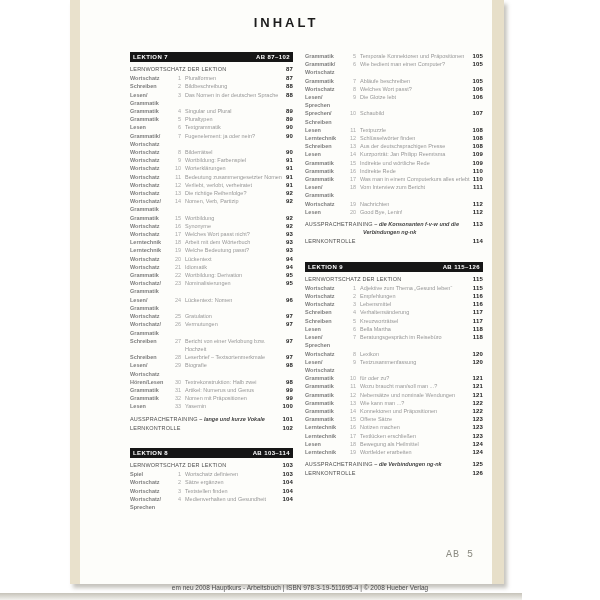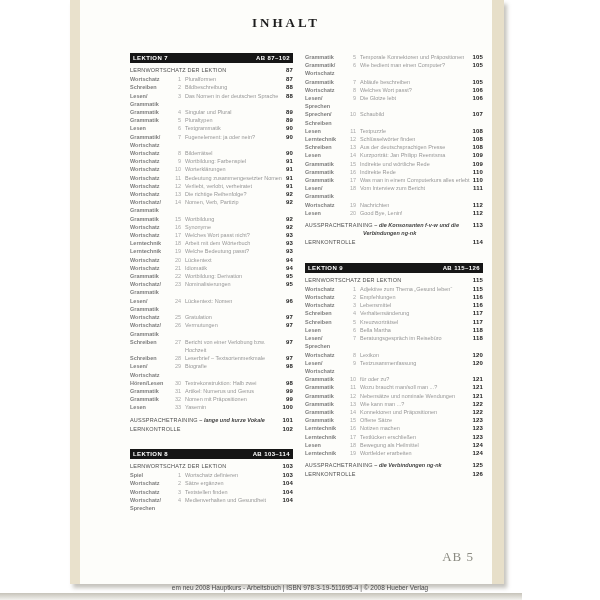--- a/index.html
+++ b/index.html
@@ -12,21 +12,21 @@
   .canvas{position:absolute;inset:0}
   .page{
     position:absolute;left:70px;top:0;width:412px;height:584px;
     background:#fdfdfa;
     border-left:10px solid #e9e1cc;
     border-right:12px solid #e7dfc9;
     box-shadow:3px 4px 4px rgba(110,105,90,.4);
   }
   .title{
     margin:15px 0 0;text-align:center;
-    font-size:13px;font-weight:bold;letter-spacing:3px;color:#1c1c1c;font-family:Liberation Serif, serif;
+    font-size:13px;font-weight:bold;letter-spacing:3px;color:#1c1c1c;
   }
   .cols{display:flex;margin:22px 0 0 50px}
   .col{display:block}
   .col-left{width:163px;margin-right:12px}
   .col-right{width:178px}
   .sec-bar{
     display:flex;justify-content:space-between;align-items:center;
     background:#161616;color:#ffffff;
     font-size:6px;font-weight:bold;letter-spacing:.4px;
     padding:2px 3px;margin-bottom:3px;
@@ -39,22 +39,22 @@
   .pg{flex:none;margin-left:auto;font-weight:bold;color:#222;font-size:6px;letter-spacing:.2px}
   .lwrow{margin:2px 0 1px}
   .lwlabel{flex:1;color:#4f4f4f;letter-spacing:.2px}
   .asrow{margin-top:4px}
   .astext{flex:1;padding-left:58px;text-indent:-58px;color:#4f4f4f;padding-right:3px}
   .asprefix{letter-spacing:.2px}
   .asdesc{font-weight:bold;font-style:italic;color:#444}
   .lkrow{margin-top:1px}
   .ab-marker{
     position:absolute;right:18px;top:549px;
-    font-family:Liberation Serif, serif;
-    font-size:13px;color:#8b8b82;letter-spacing:1px;
+    font-family:Liberation Mono, monospace;
+    font-size:10px;color:#8b8b82;letter-spacing:1px;
   }
   .footer-line{
     position:absolute;left:0;right:0;top:584px;text-align:center;
     font-size:6.5px;color:#4a4a4a;
   }
   .bottom-band{
     position:absolute;left:0;top:593px;width:522px;height:7px;
     background:linear-gradient(#c6c3b9,#f2f1ee);
   }
 </style>

